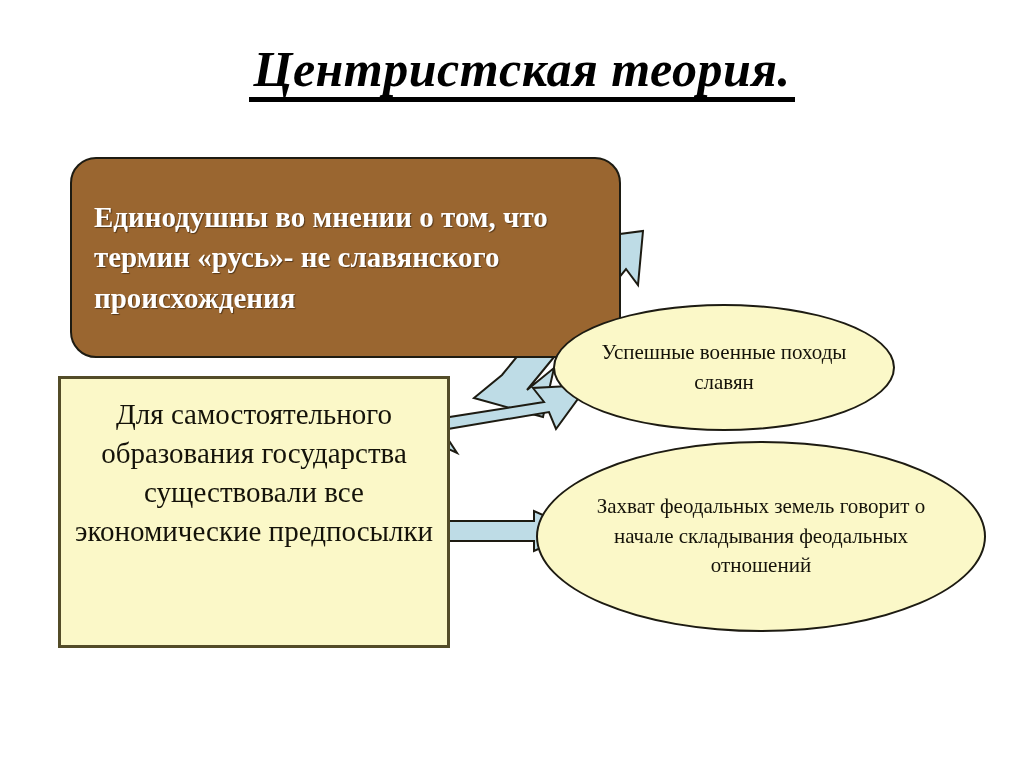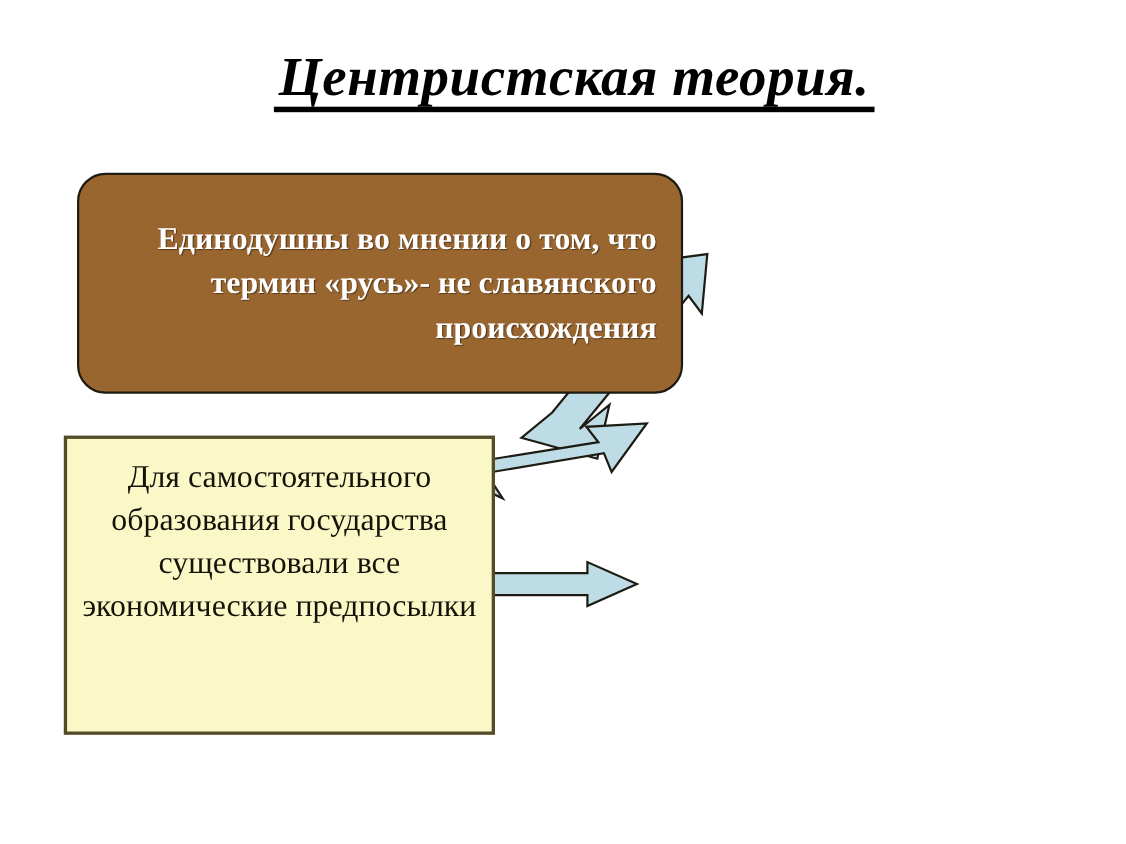--- a/index.html
+++ b/index.html
@@ -64,30 +64,30 @@
     display: flex;
     align-items: center;
     justify-content: center;
   }
   #brown-box-text {
     color: #ffffff;
     font-family: "Liberation Serif", "DejaVu Serif", serif;
     font-weight: bold;
     font-size: 29px;
     line-height: 1.40;
-    text-align: right;
+    text-align: left;
     padding: 0 22px;
     text-shadow: 1px 1px 1px rgba(0,0,0,0.45);
   }
 
   
   #yellow-rect {
     position: absolute;
     left: 58px;
-    top: 396px;
+    top: 376px;
     width: 392px;
     height: 272px;
     background: #fbf8c8;
     border: 3px solid #534c28;
     box-sizing: border-box;
   }
   #yellow-rect-text {
     position: absolute;
     left: 0;
     top: 16px;
@@ -179,15 +179,21 @@
 
   <div id="brown-box">
     <div id="brown-box-text">Единодушны во мнении о том, что термин «русь»- не славянского происхождения</div>
   </div>
 
   <div id="yellow-rect">
     <div id="yellow-rect-text">Для самостоятельного образования государства существовали все экономические предпосылки</div>
   </div>
 
 
+  <div class="ellipse" id="ellipse-2">
+    <div class="ellipse-text">Успешные военные походы славян</div>
+  </div>
 
+  <div class="ellipse" id="ellipse-3">
+    <div class="ellipse-text">Захват феодальных земель говорит о начале складывания феодальных отношений</div>
+  </div>
 
 </div>
 
 </body></html>

